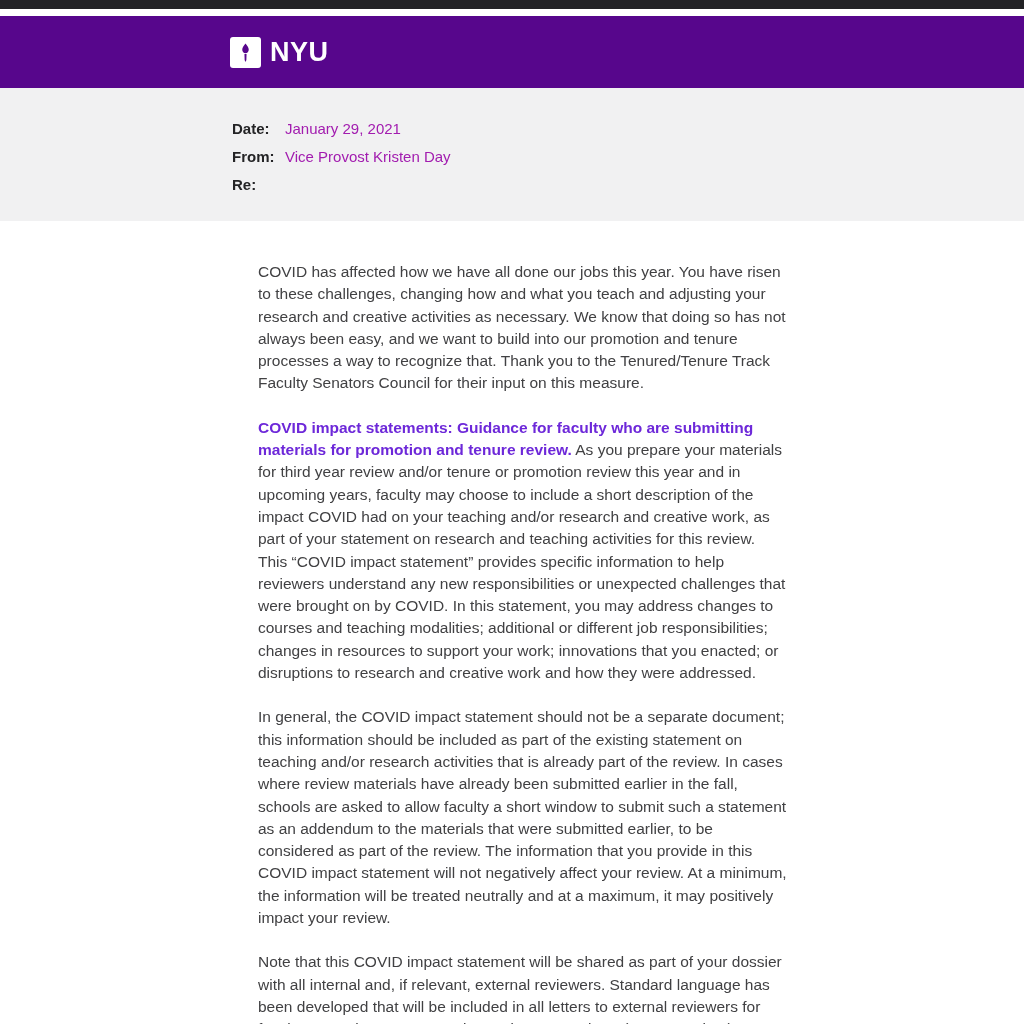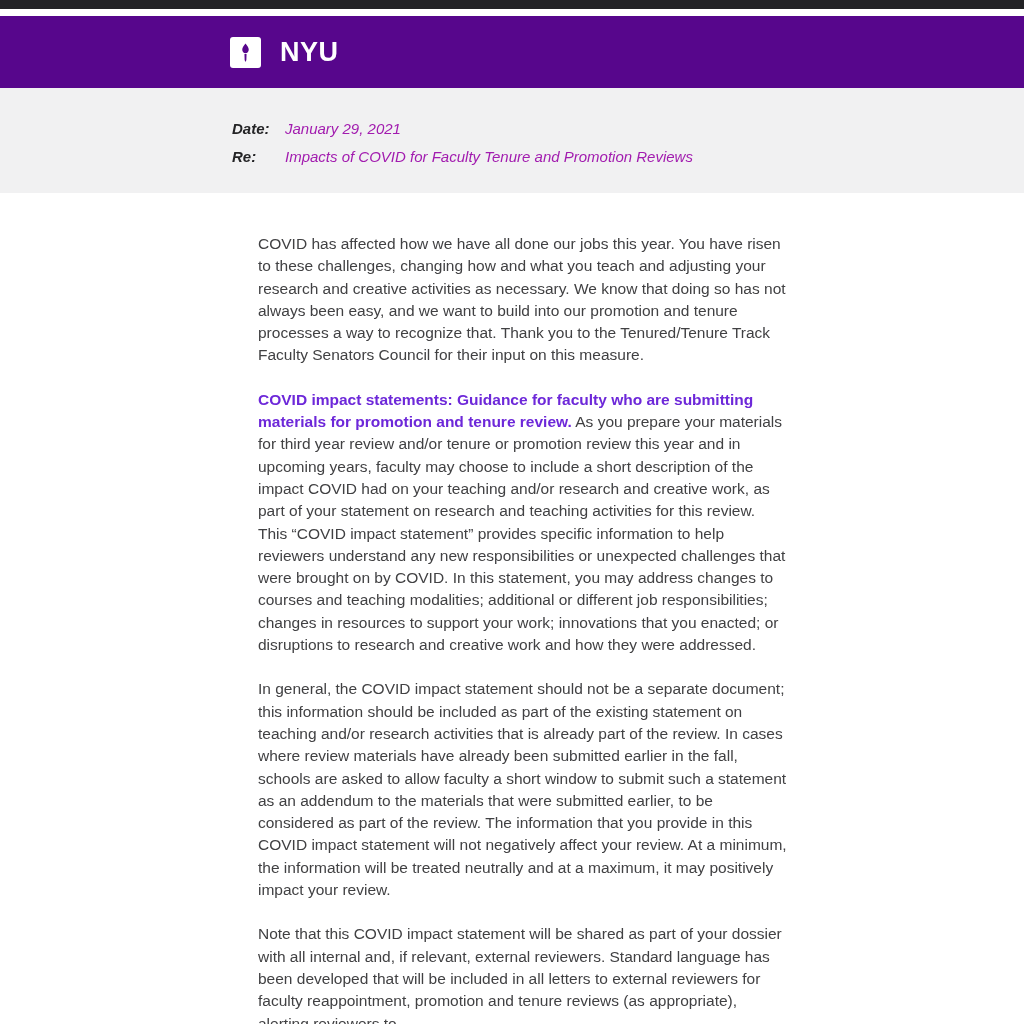--- a/index.html
+++ b/index.html
@@ -24,21 +24,21 @@
     width: 100%;
     height: 72px;
     background: #57068c;
     display: flex;
     align-items: center;
   }
   .brand {
     margin-left: 230px;
     display: flex;
     align-items: center;
-    gap: 19px;
+    gap: 9px;
     text-decoration: none;
     cursor: pointer;
   }
   .logo-box {
     width: 31px;
     height: 31px;
     background: #ffffff;
     border-radius: 3px;
     display: flex;
     align-items: center;
@@ -57,21 +57,20 @@
     background: #f1f1f2;
     padding: 27px 0 22px 0;
   }
   .memo-inner { margin-left: 232px; }
   .memo-row {
     display: flex;
     align-items: baseline;
     font-size: 15px;
     line-height: 28px;
     color: #3f3f41;
-    font-style: italic;
   }
   .memo-label {
     font-weight: 700;
     color: #242426;
     width: 53px;
     flex: 0 0 53px;
   }
   .memo-value { color: #a21caf; }
   .content {
     margin-left: 242px;
@@ -102,22 +101,25 @@
   </div>
 </header>
 
 <section class="memo">
   <div class="memo-inner">
     <div class="memo-row">
       <span class="memo-label">Date:</span>
       <span class="memo-value">January 29, 2021</span>
     </div>
     <div class="memo-row">
+      <span class="memo-label">From:</span>
+      <span class="memo-value">Vice Provost Kristen Day</span>
+    </div>
+    <div class="memo-row">
       <span class="memo-label">Re:</span>
-      <span class="memo-value">Impacts of COVID for Faculty Tenure and Promotion Reviews</span>
     </div>
   </div>
 </section>
 
 <main class="content">
   <p>
     <span>COVID has affected how we have all done our jobs this year. You have risen to these challenges, changing how and what you teach and adjusting your research and creative activities as necessary. We know that doing so has not always been easy, and we want to build into our promotion and tenure processes a way to recognize that. Thank you to the Tenured/Tenure Track Faculty Senators Council for their input on this measure.</span>
   </p>
   <p>
     <strong>COVID impact statements: Guidance for faculty who are submitting materials for promotion and tenure review.</strong><span> As you prepare your materials for third year review and/or tenure or promotion review this year and in upcoming years, faculty may choose to include a short description of the impact COVID had on your teaching and/or research and creative work, as part of your statement on research and teaching activities for this review. This “COVID impact statement” provides specific information to help reviewers understand any new responsibilities or unexpected challenges that were brought on by COVID. In this statement, you may address changes to courses and teaching modalities; additional or different job responsibilities; changes in resources to support your work; innovations that you enacted; or disruptions to research and creative work and how they were addressed.</span>

